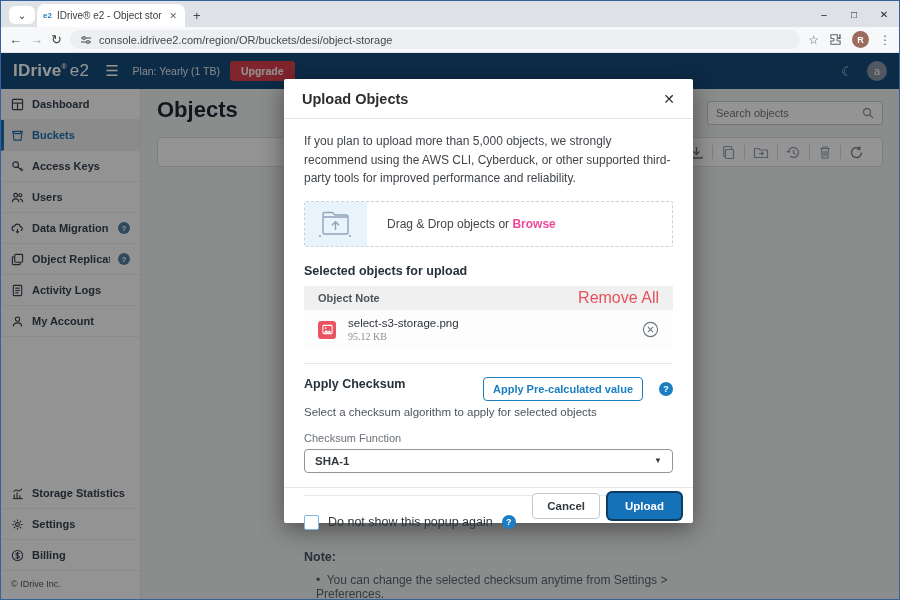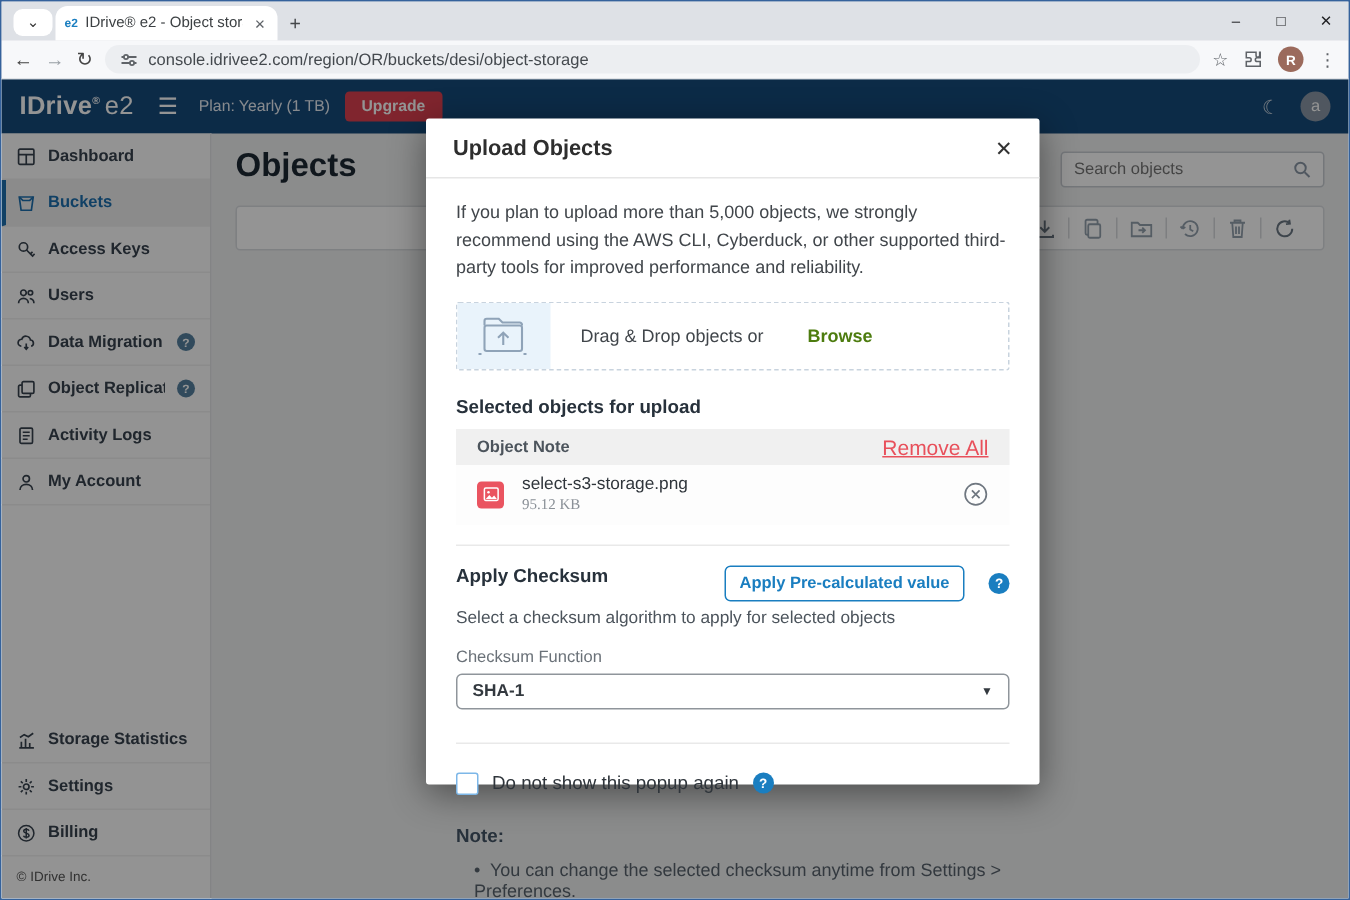--- a/index.html
+++ b/index.html
@@ -63,26 +63,26 @@
   .overlay { position:absolute; top:52px; left:0; right:0; bottom:0; background:rgba(0,0,0,0.42); }
   .modal { position:absolute; left:283px; top:78px; width:409px; height:444px; background:#fff; border-radius:2px; box-shadow:0 6px 24px rgba(0,0,0,.45); }
   .m-header { height:40px; display:flex; align-items:center; justify-content:space-between; padding:0 18px; border-bottom:1px solid #e6e6e6; }
   .m-title { font-size:14.5px; font-weight:bold; color:#2e2e2e; }
   .m-close { font-size:14px; color:#333; }
   .m-body { padding:13px 20px 0; }
   .m-intro { font-size:12px; color:#41464b; line-height:1.55; }
   .dropzone { margin-top:13px; border:1px dashed #c8d3de; border-radius:2px; height:46px; display:flex; align-items:center; }
   .dz-iconwrap { width:62px; height:100%; background:#e9f3fb; display:flex; align-items:center; justify-content:center; }
   .dz-text { margin-left:20px; font-size:12px; color:#41464b; }
-  .dz-browse { color:#4d7c0f; font-weight:bold;margin-left:26px; }
+  .dz-browse { color:#ec4899; font-weight:bold; }
   .sel-heading { margin-top:17px; font-size:12.5px; font-weight:bold; color:#27313b; }
   .obj-table { margin-top:8px; }
   .obj-thead { height:24px; background:#f0f0f0; display:flex; align-items:center; justify-content:space-between; padding:0 14px; }
   .obj-th { font-size:11px; font-weight:bold; color:#4c545c; }
-  .remove-all { font-size:14px; color:#e8505b;text-decoration:underline; }
+  .remove-all { font-size:16px; color:#e8505b; }
   .obj-row { height:40px; display:flex; align-items:center; padding:0 14px; gap:12px; background:#fdfdfd; }
   .fileicon { width:18px; height:18px; border-radius:3px; background:#ea5460; display:flex; align-items:center; justify-content:center; }
   .file-meta { flex:1; }
   .file-name { font-size:11.5px; color:#2f353b; }
   .file-size { font-size:10px; color:#8a9097; margin-top:2px;font-family:Liberation Serif, serif; }
   .divider { border:none; border-top:1px solid #e9e9e9; margin-top:13px; }
   .chk-row { margin-top:13px; display:flex; align-items:flex-start; justify-content:space-between; }
   .chk-heading { font-size:12.5px; font-weight:bold; color:#27313b; }
   .chk-sub { font-size:11.5px; color:#4c545c; margin-top:5px; }
   .chk-actions { display:flex; align-items:center; gap:16px;padding-left:24px; }
@@ -432,13 +432,17 @@
     <div class="cbx-row">
       <span class="cbx"></span>
       <span class="cbx-label">Do not show this popup again</span>
       <span class="qmark">?</span>
     </div>
 
     <div class="note-heading">Note:</div>
     <div class="note-item"><span>•</span>&nbsp; <span>You can change the selected checksum anytime from Settings &gt; Preferences.</span></div>
   </div>
 
+  <div class="m-footer">
+    <button class="cancel-btn">Cancel</button>
+    <button class="upload-btn">Upload</button>
+  </div>
 </div>
 
 </body></html>

